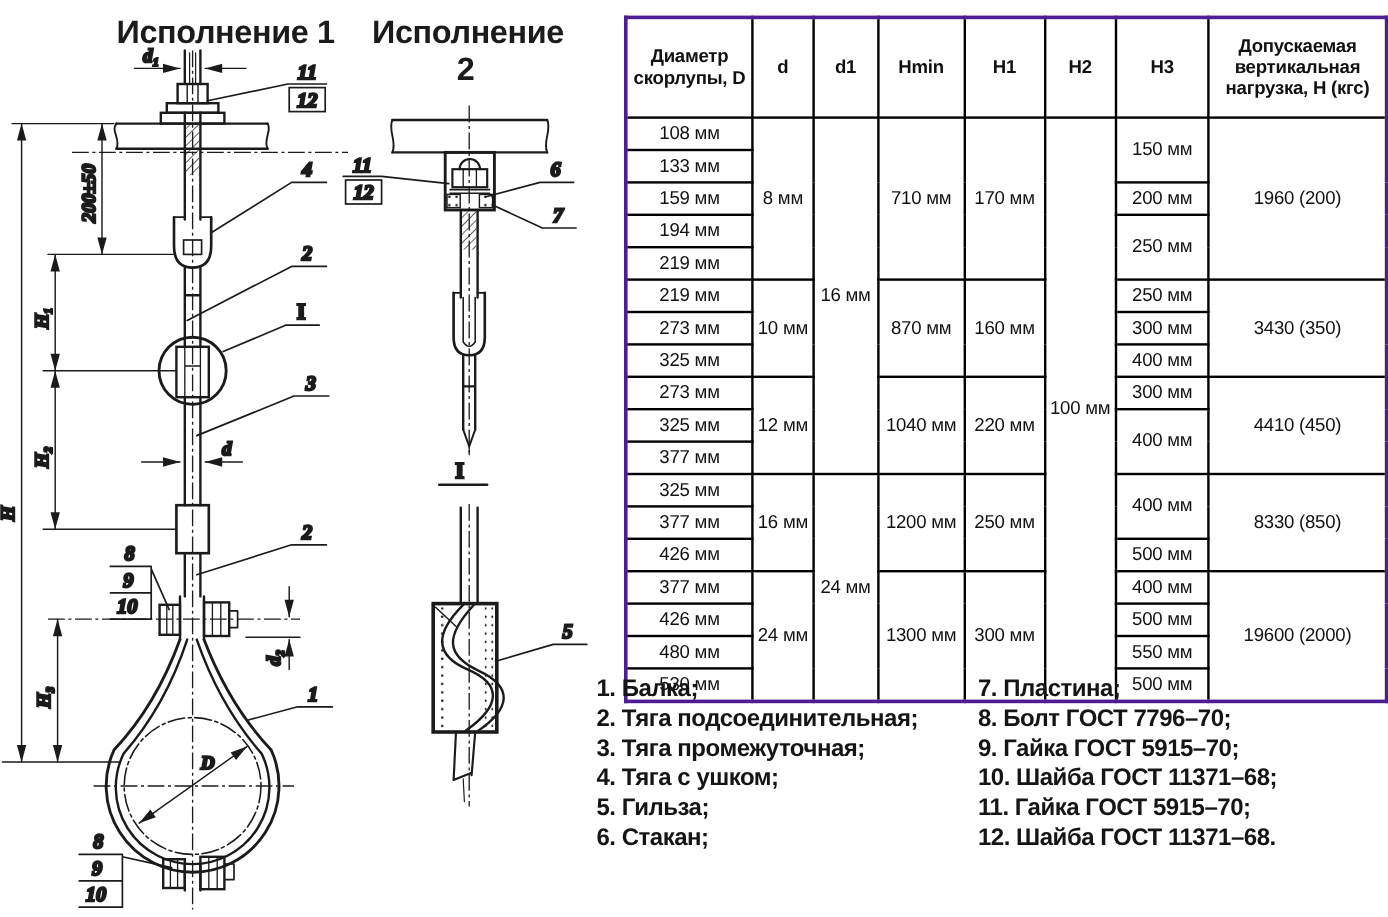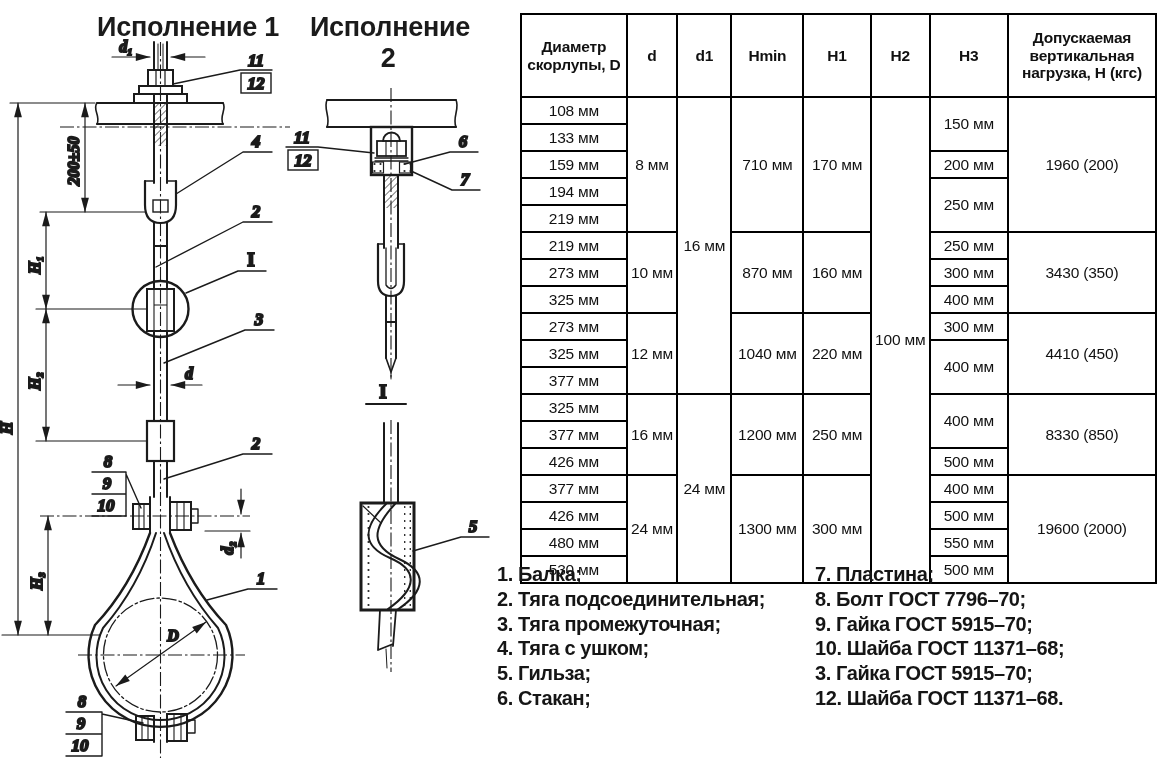--- a/index.html
+++ b/index.html
@@ -8,21 +8,21 @@
   .title{position:absolute;top:12px;font-size:27px;font-weight:700;
          letter-spacing:-0.3px;text-align:center;color:#1b1b1b;}
   #title1{left:95px;width:186px;}
   #title2{left:310px;width:156px;}
   svg text{fill:#1b1b1b;}
   .num{font-family:"Liberation Serif",serif;font-style:italic;font-weight:700;font-size:17px;}
   .dim{font-family:"Liberation Serif",serif;font-style:italic;font-weight:700;font-size:16px;}
   .sect{font-family:"Liberation Serif",serif;font-weight:700;font-size:19px;}
   
   .spec{position:absolute;left:520px;top:13px;border-collapse:collapse;table-layout:fixed;
-        border:1px solid #4c1d95;}
+        border:3px solid #4c1d95;}
   .spec th,.spec td{border:2px solid #000;text-align:center;vertical-align:middle;
         padding:0 2px;font-size:15.5px;letter-spacing:-0.2px;line-height:1.15;}
   .spec th{font-weight:700;height:81px;}
   .spec td{font-weight:400;height:25px;}
   .legend-col{position:absolute;top:562px;font-size:20px;font-weight:700;
         letter-spacing:-0.4px;line-height:24.8px;color:#151515;}
   #legend-left{left:497px;width:335px;}
   #legend-right{left:815px;width:320px;}
 </style>
 </head>
@@ -395,15 +395,15 @@
   <div>3. Тяга промежуточная;</div>
   <div>4. Тяга с ушком;</div>
   <div>5. Гильза;</div>
   <div>6. Стакан;</div>
 </div>
 <div class="legend-col" id="legend-right">
   <div>7. Пластина;</div>
   <div>8. Болт ГОСТ 7796–70;</div>
   <div>9. Гайка ГОСТ 5915–70;</div>
   <div>10. Шайба ГОСТ 11371–68;</div>
-  <div>3. Гайка ГОСТ 5915–70;</div>
+  <div>11. Гайка ГОСТ 5915–70;</div>
   <div>12. Шайба ГОСТ 11371–68.</div>
 </div>
 
 </body></html>

